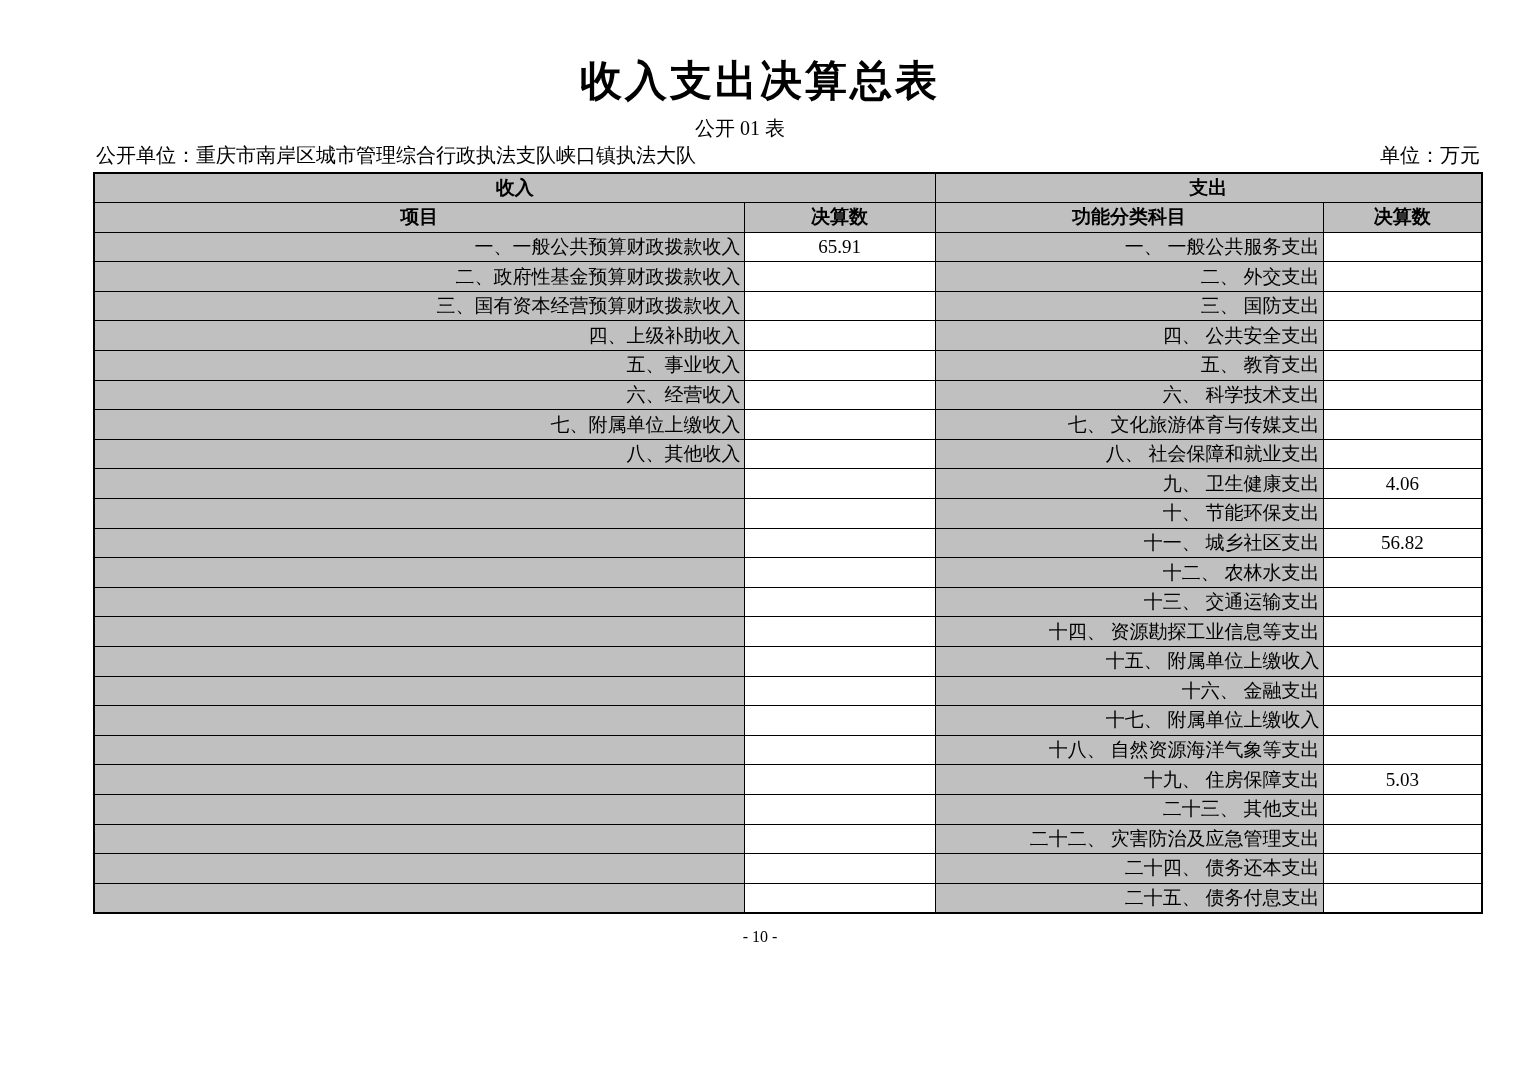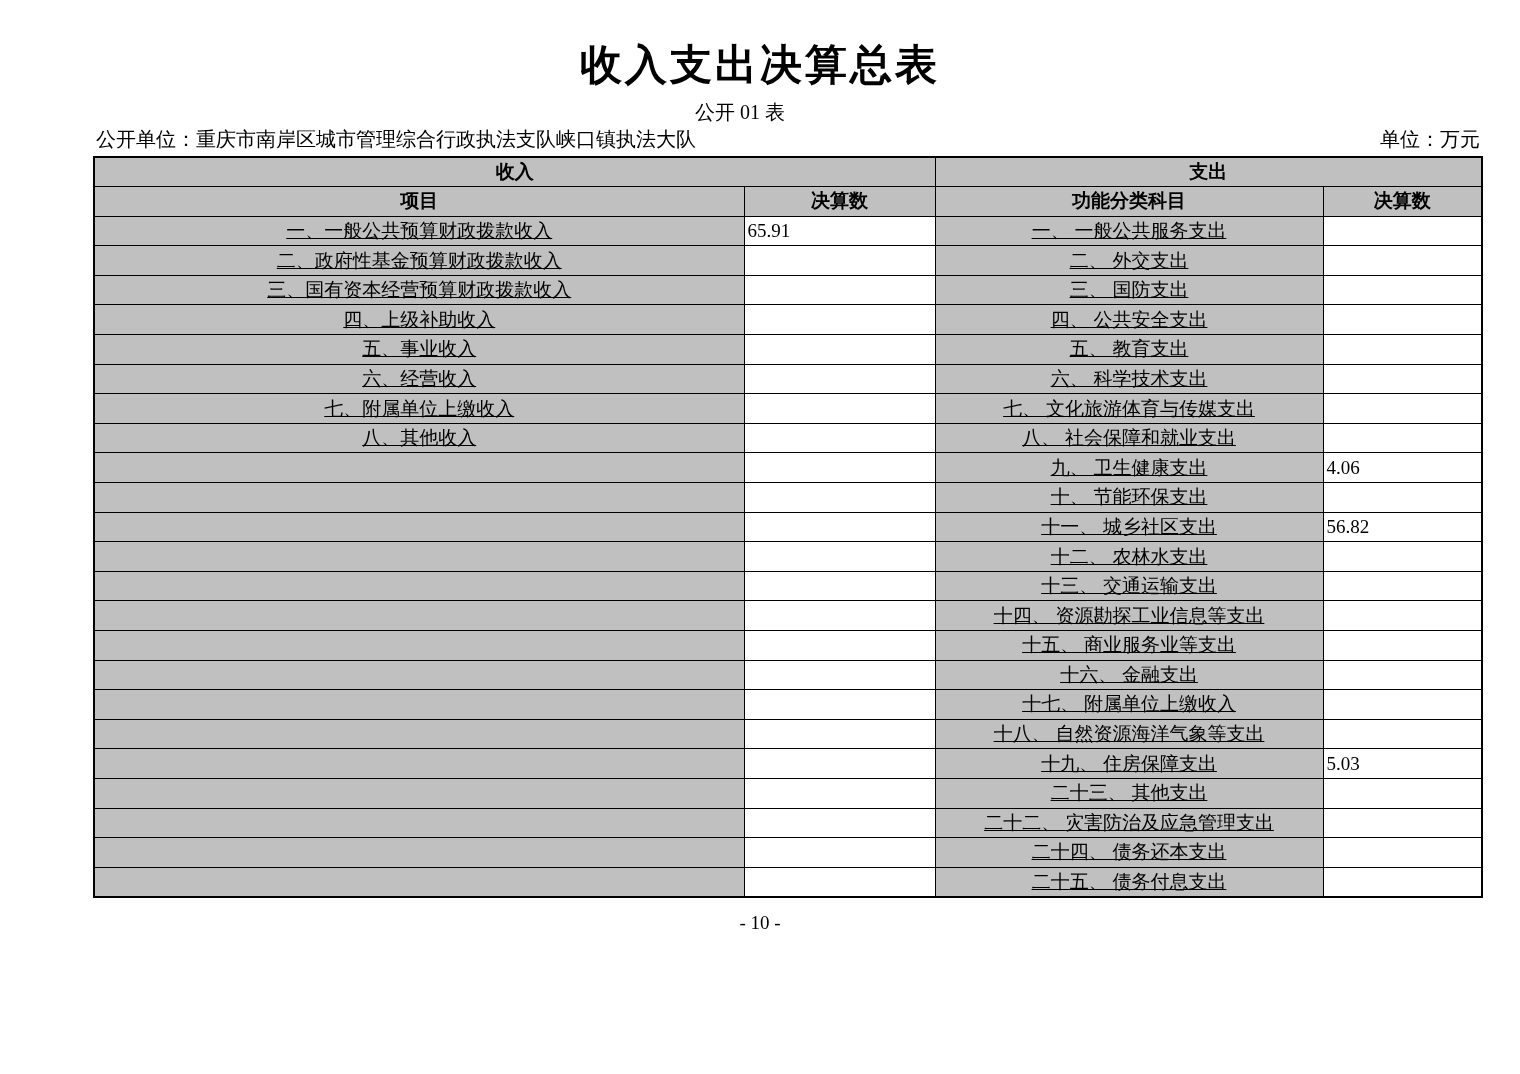--- a/index.html
+++ b/index.html
@@ -16,21 +16,21 @@
     position: relative;
     width: 1520px;
     height: 1074px;
     background: #ffffff;
   }
   .doc-title {
     text-align: center;
     font-size: 42px;
     font-weight: bold;
     letter-spacing: 3px;
-    padding-top: 40px;
+    padding-top: 56px;
     line-height: 50px;
   }
   .meta-right {
     text-align: center;
     font-size: 20px;
     line-height: 24px;
     margin: 10px 40px 0 0;
   }
   .meta-row {
     display: flex;
@@ -62,31 +62,30 @@
     border-radius: 6px;
   }
   th.section-hdr, th.col-hdr {
     background: var(--header-bg, #c0c0c0);
     font-weight: bold;
     font-size: 20px;
     text-align: center;
   }
   td.cell-label {
     background: var(--cell-bg, #c0c0c0);
-    text-align: center;
-    text-decoration: underline;
+    text-align: right;
   }
   td.cell-value {
     background: var(--value-bg, #ffffff);
-    text-align: left;
+    text-align: center;
     margin-left: 21px;
   }
   .page-number {
     text-align: center;
-    font-size: 19px;
+    font-size: 16px;
     margin-top: 14px;
   }
 </style>
 </head>
 <body>
 
 <div class="page">
 
   <div class="doc-title">收入支出决算总表</div>
 
@@ -197,21 +196,21 @@
         </tr>
         <tr>
           <td class="cell-label"></td>
           <td class="cell-value"></td>
           <td class="cell-label">十四、 资源勘探工业信息等支出</td>
           <td class="cell-value"></td>
         </tr>
         <tr>
           <td class="cell-label"></td>
           <td class="cell-value"></td>
-          <td class="cell-label">十五、 商业服务业等支出</td>
+          <td class="cell-label">十五、 附属单位上缴收入</td>
           <td class="cell-value"></td>
         </tr>
         <tr>
           <td class="cell-label"></td>
           <td class="cell-value"></td>
           <td class="cell-label">十六、 金融支出</td>
           <td class="cell-value"></td>
         </tr>
         <tr>
           <td class="cell-label"></td>

